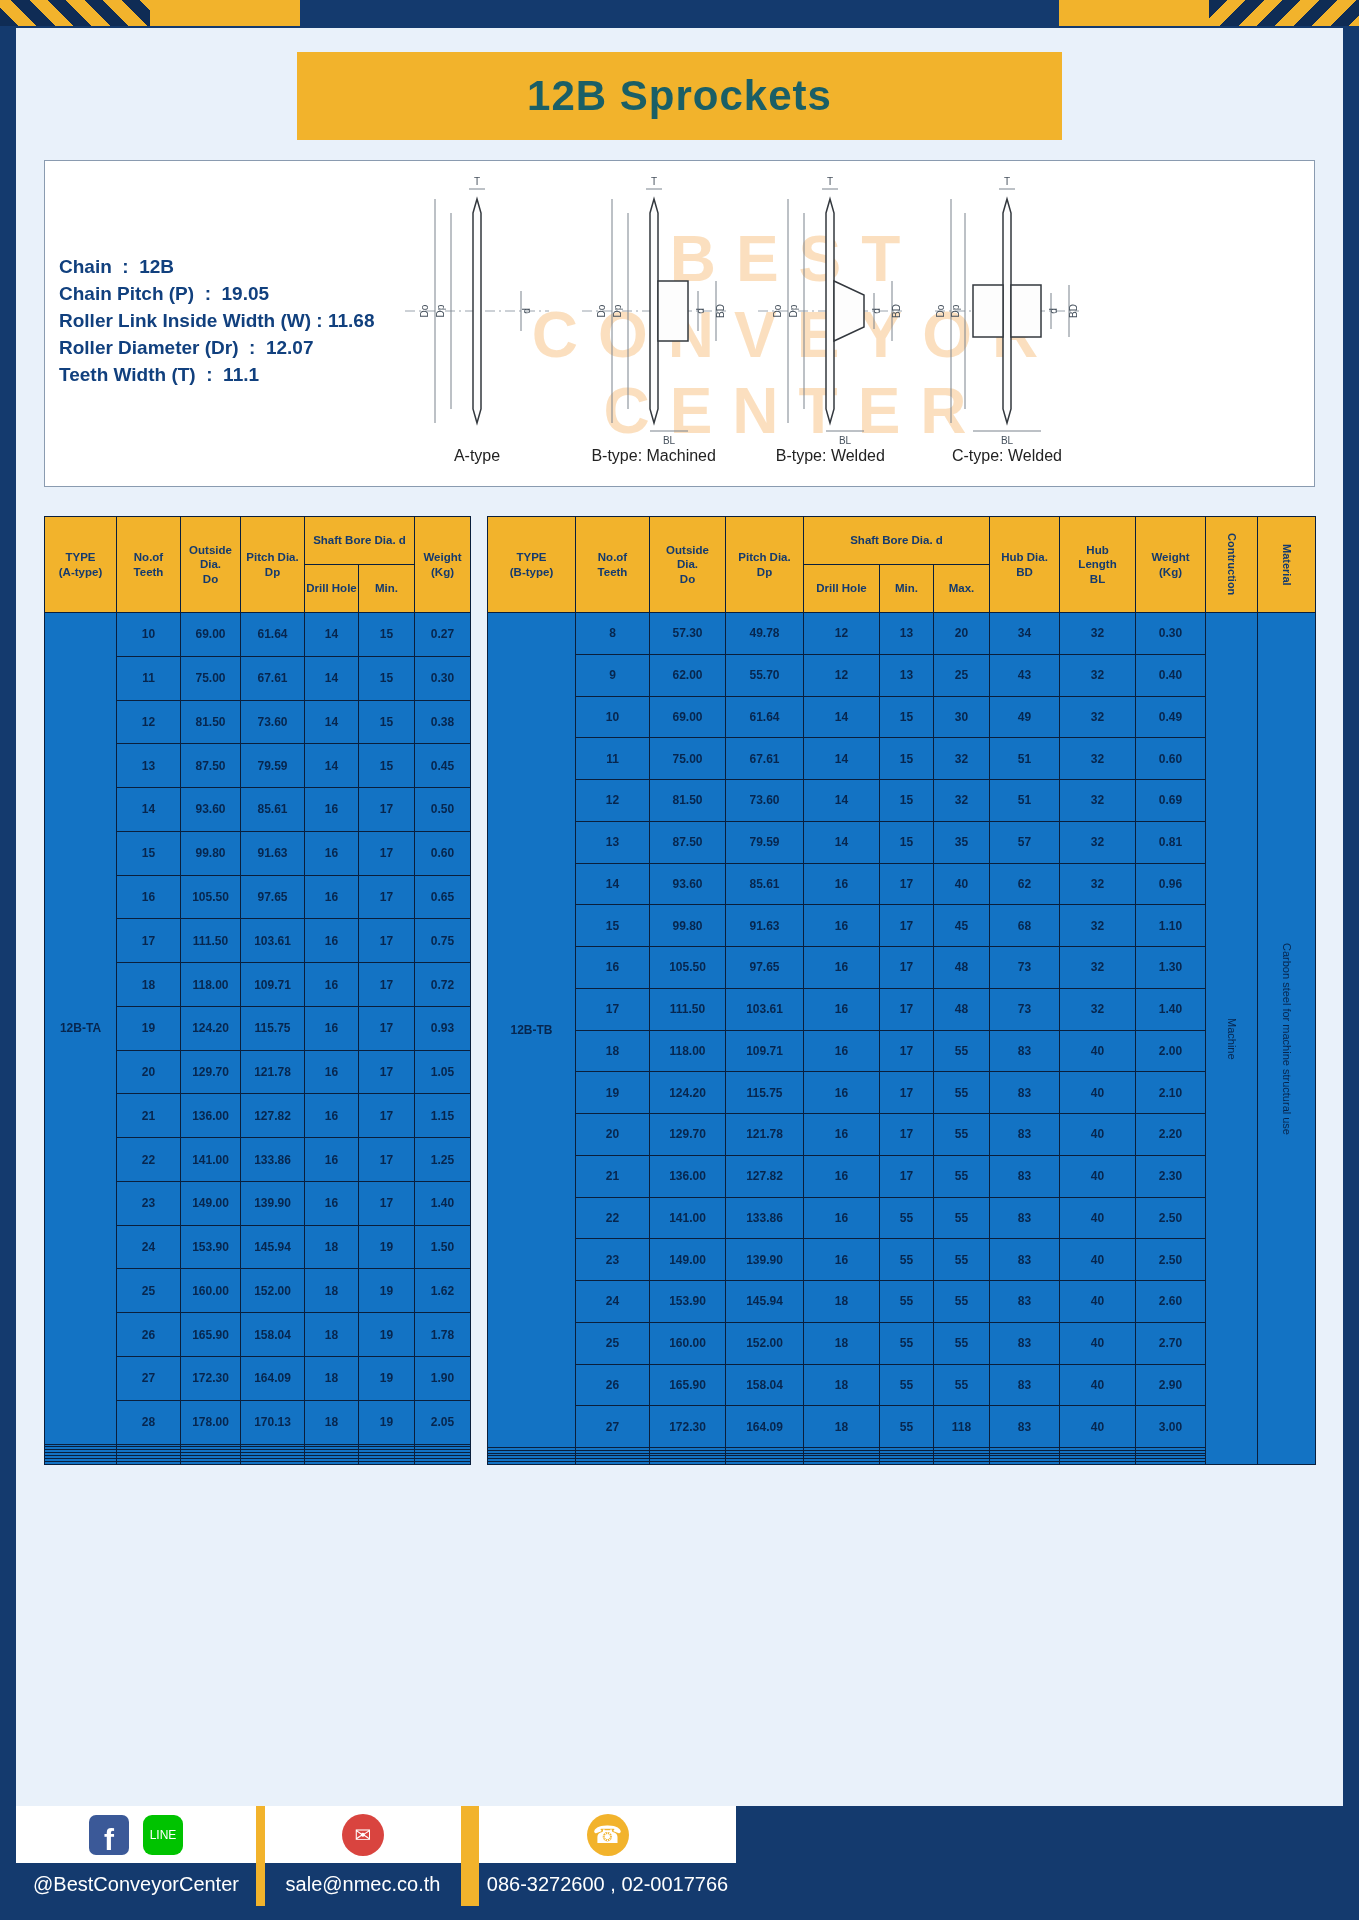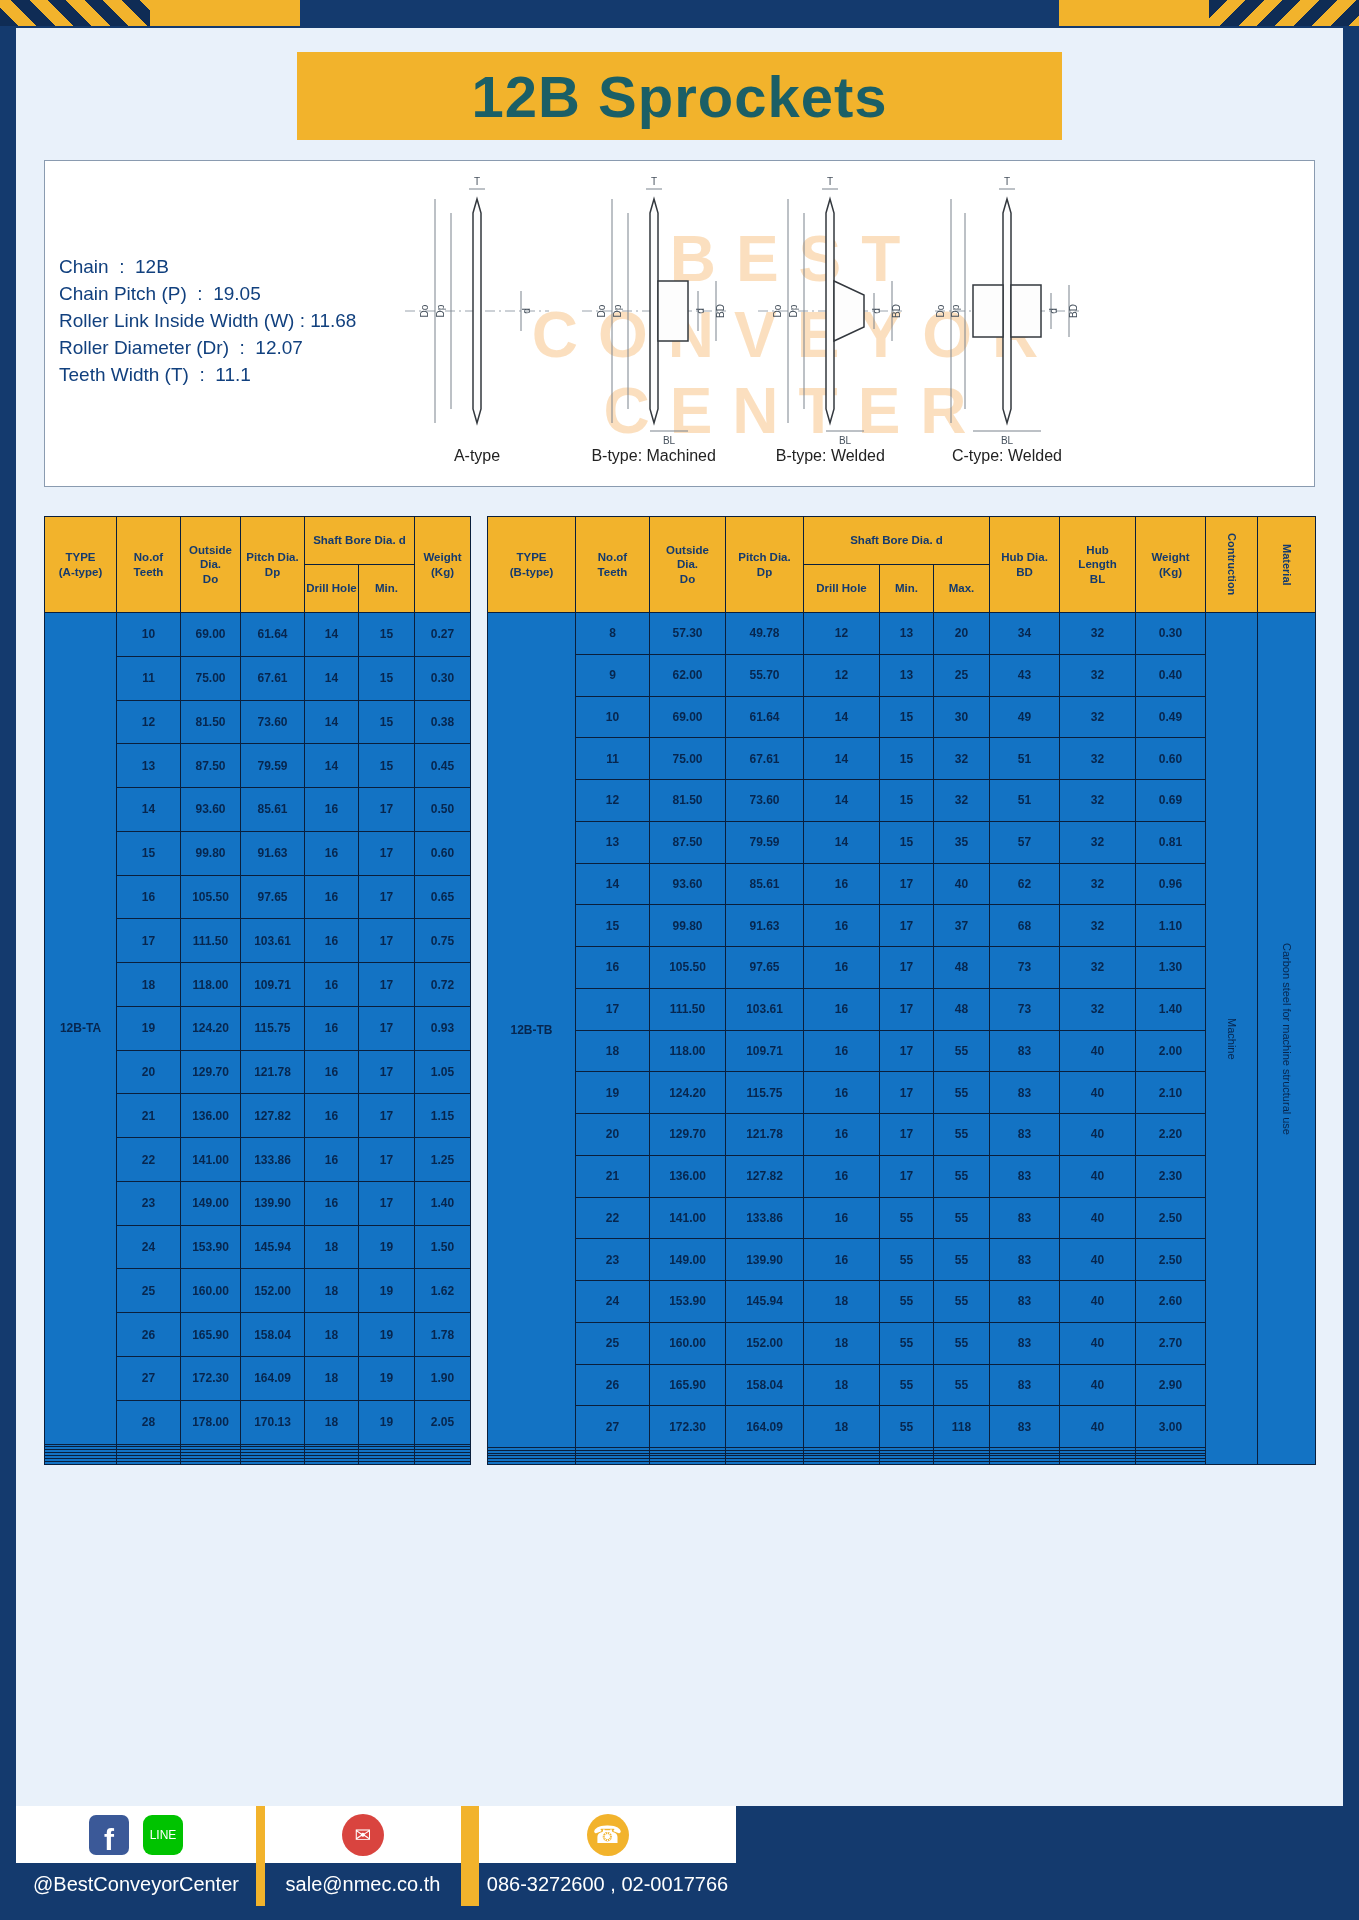--- a/index.html
+++ b/index.html
@@ -9,26 +9,26 @@
   
   .hazard{position:absolute;top:0;height:26px;z-index:3}
   .hz-l1{left:0;width:150px;background:repeating-linear-gradient(45deg,#0f2c55 0 13px,#f2b32c 13px 26px)}
   .hz-l2{left:150px;width:150px;background:#f2b32c}
   .hz-r1{right:0;width:150px;background:repeating-linear-gradient(135deg,#0f2c55 0 13px,#f2b32c 13px 26px)}
   .hz-r2{right:150px;width:150px;background:#f2b32c}
 
   .content-bg{position:absolute;left:16px;top:28px;width:1327px;height:1778px;background:#e9f1fa}
 
   .title-banner{position:absolute;left:297px;top:52px;width:765px;height:88px;background:#f2b32c;display:flex;align-items:center;justify-content:center;z-index:2}
-  .title-banner h1{font-size:58px;color:#1b5f66;font-weight:bold;letter-spacing:1px}
+  .title-banner h1{font-size:42px;color:#1b5f66;font-weight:bold;letter-spacing:1px}
 
   
   .spec-panel{position:absolute;left:44px;top:160px;width:1271px;height:327px;background:#ffffff;border:1px solid #8a9bb0;z-index:1}
   .spec-lines{position:absolute;left:14px;top:92px;z-index:2}
-  .spec-lines div{font-size:19px;font-weight:normal;color:#11407e;line-height:27px;white-space:pre}
+  .spec-lines div{font-size:19px;font-weight:bold;color:#11407e;line-height:27px;white-space:pre}
   .watermark{position:absolute;left:390px;top:60px;width:720px;text-align:center;color:#f2992f;opacity:.30;font-weight:bold;z-index:1;pointer-events:none}
   .watermark div{font-size:64px;letter-spacing:20px;line-height:76px}
   .diagrams{position:absolute;left:352px;top:12px;width:690px;display:flex;justify-content:space-between;z-index:2}
   .diagram{display:flex;flex-direction:column;align-items:center}
   .diagram .caption{font-size:16px;color:#222;margin-top:2px;white-space:nowrap}
   .cl{stroke:#9aa3ad;stroke-width:1;stroke-dasharray:10 4 2 4}
   .dim{stroke:#7a838d;stroke-width:1}
   .part{stroke:#33383e;stroke-width:1.5;fill:#fdfdfd}
   .diagram svg text{font-size:10px;fill:#45505c;font-family:"Liberation Sans",sans-serif}
 
@@ -547,21 +547,21 @@
           <td>62</td>
           <td>32</td>
           <td>0.96</td>
         </tr>
         <tr>
           <td>15</td>
           <td>99.80</td>
           <td>91.63</td>
           <td>16</td>
           <td>17</td>
-          <td>37</td>
+          <td>45</td>
           <td>68</td>
           <td>32</td>
           <td>1.10</td>
         </tr>
         <tr>
           <td>16</td>
           <td>105.50</td>
           <td>97.65</td>
           <td>16</td>
           <td>17</td>

